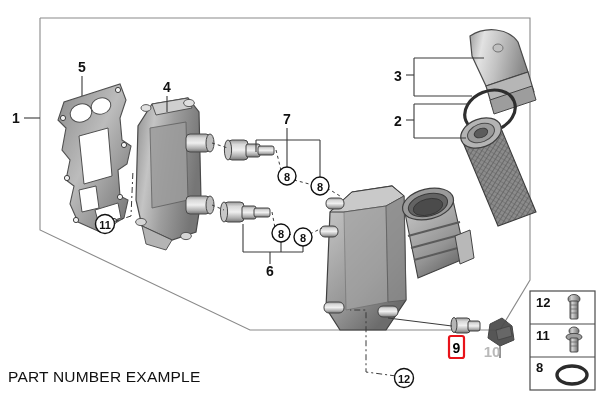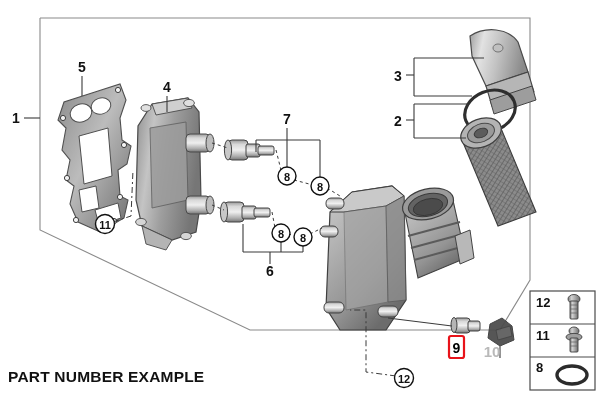--- a/index.html
+++ b/index.html
@@ -1,21 +1,21 @@
 <!DOCTYPE html>
 <html><head>
 <meta charset="utf-8">
 <style>
   html,body{margin:0;padding:0;background:#fff;}
   body{width:600px;height:400px;overflow:hidden;
        font-family:"Liberation Sans","DejaVu Sans",sans-serif;}
   #stage{position:relative;width:600px;height:400px;background:#ffffff;}
   #stage svg{position:absolute;left:0;top:0;}
   .caption{position:absolute;left:8px;top:368px;font-size:15.5px;
-           letter-spacing:.2px;color:#111;white-space:nowrap;font-weight:bold;}
+           letter-spacing:.2px;color:#111;white-space:nowrap;}
 </style>
 </head>
 <body>
 
 <div id="stage">
 
 <svg width="600" height="400" viewBox="0 0 600 400">
   <defs>
     <linearGradient id="gMetalV" x1="0" y1="0" x2="1" y2="0">
       <stop offset="0" stop-color="#8e8e8e"></stop>

